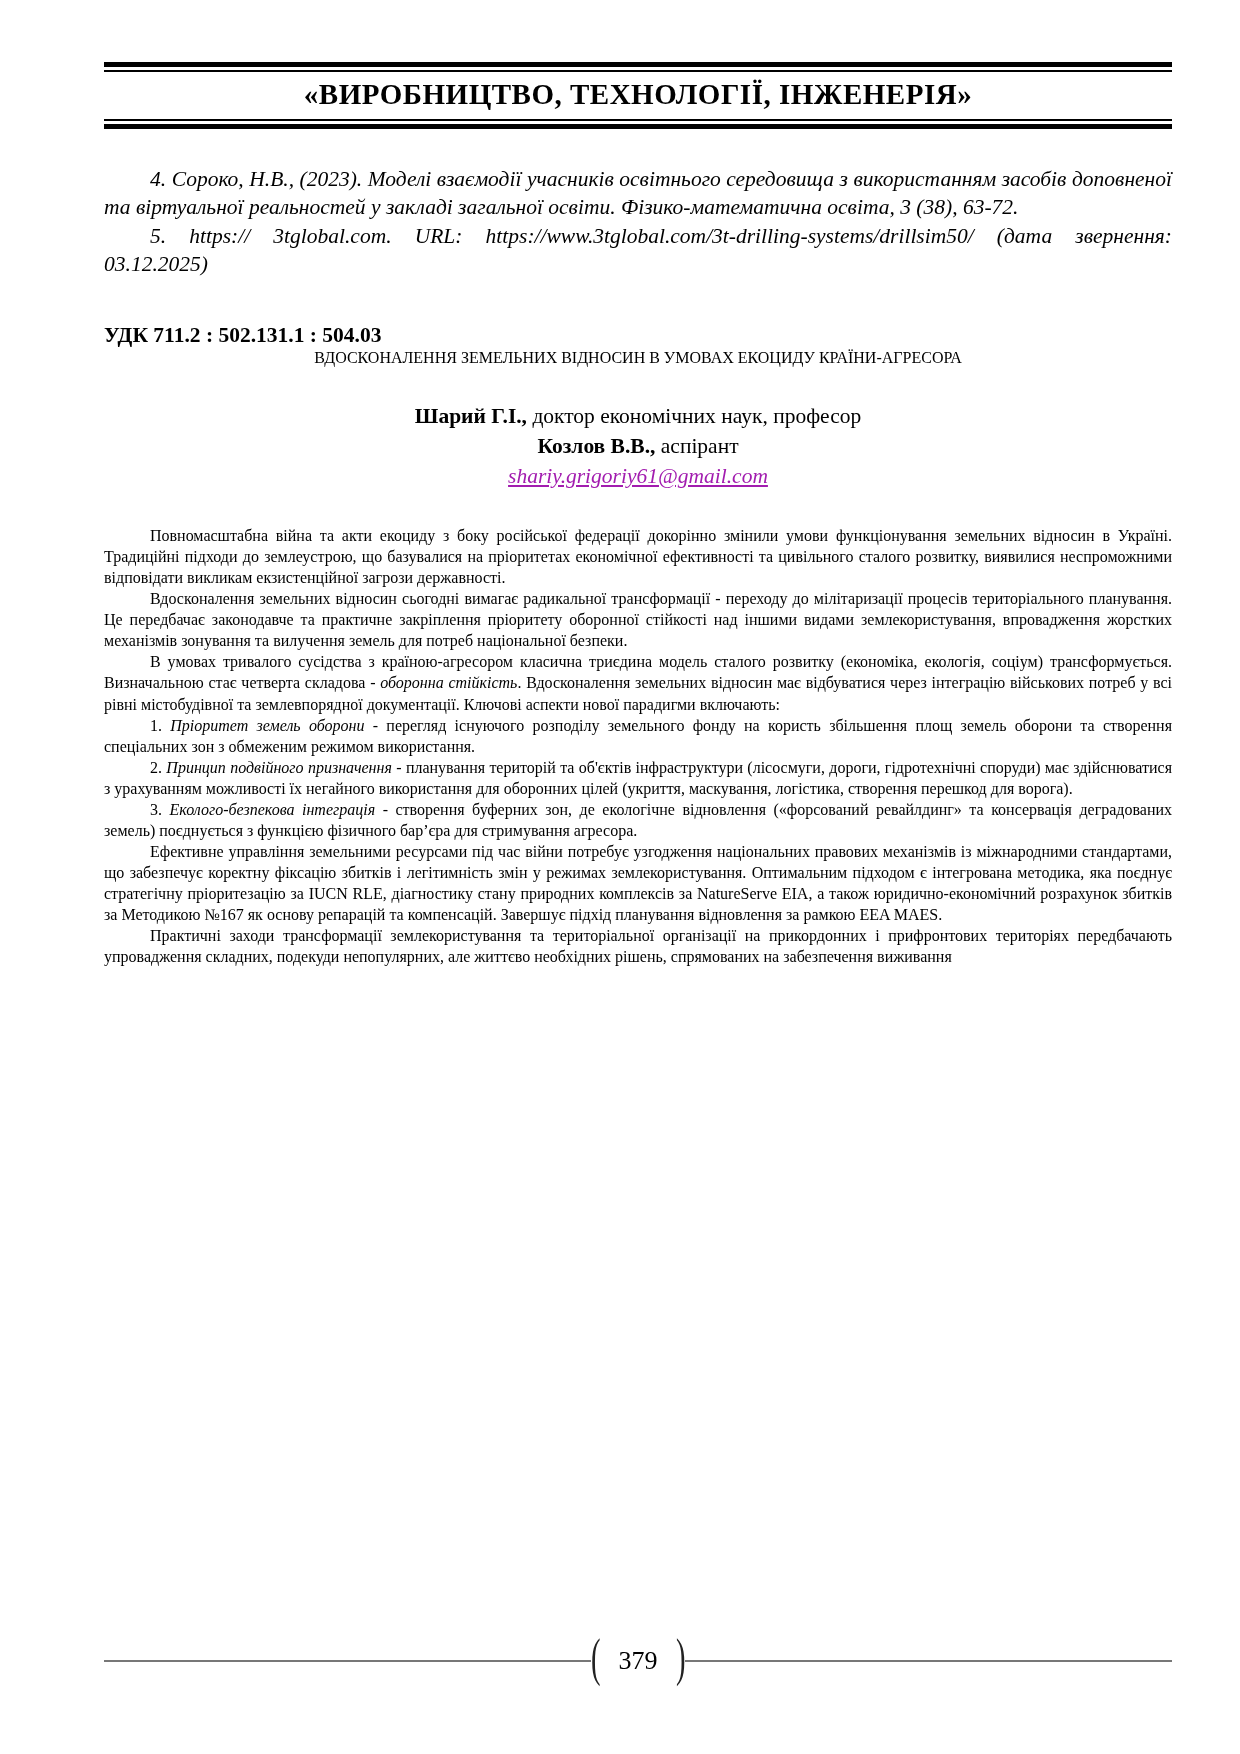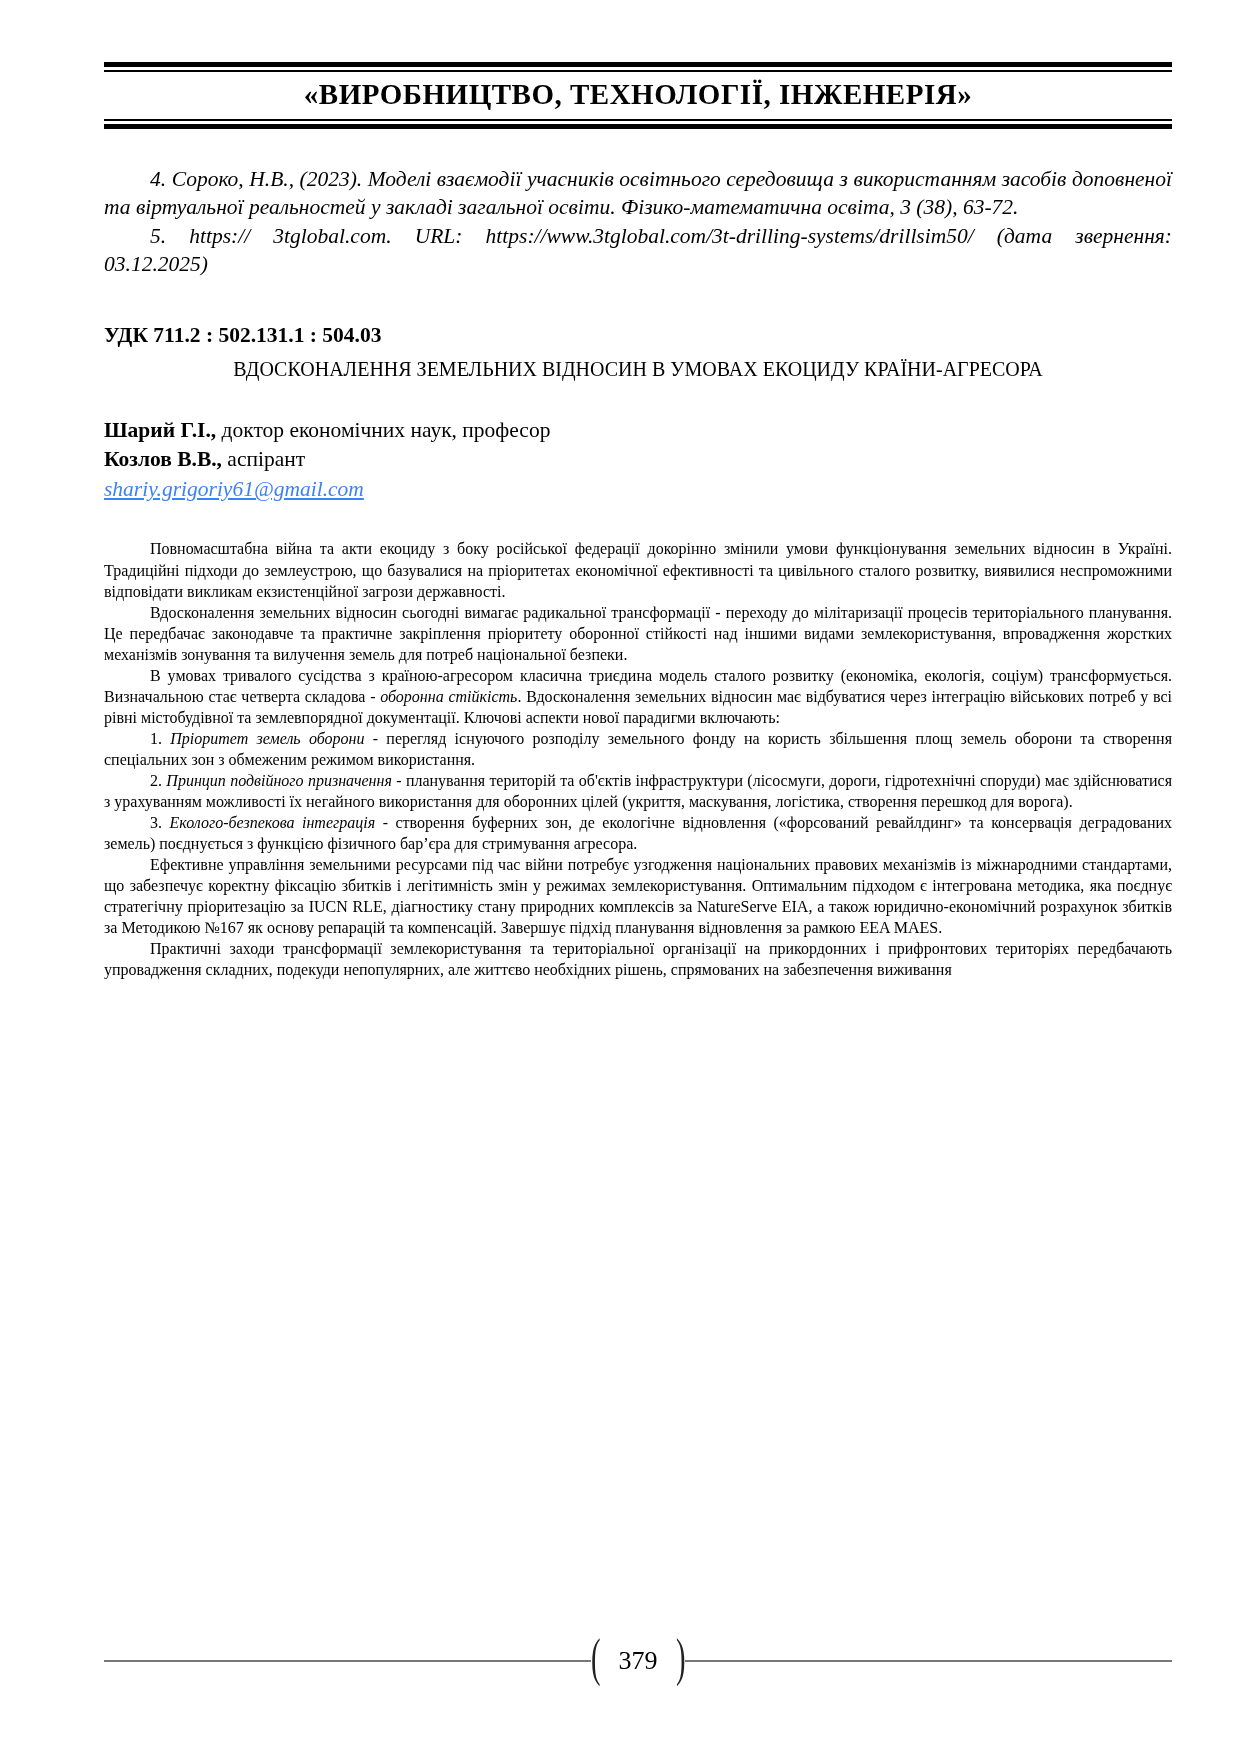--- a/index.html
+++ b/index.html
@@ -37,37 +37,36 @@
     text-align: justify;
     text-indent: 46px;
   }
   
   .udk {
     margin-top: 44px;
     font-weight: 700;
     font-size: 21.5px;
   }
   .article-title {
-    margin-top: 8px;
     text-align: center;
-    font-size: 20px;
+    font-size: 16px;
     line-height: 1.3;
     font-weight: 400;
   }
   .authors {
     margin-top: 34px;
-    text-align: left;
+    text-align: center;
     font-size: 21.5px;
     line-height: 1.38;
   }
   .author-name { font-weight: 700; }
   .affiliation { font-style: italic; }
   .email-line { font-style: italic; }
   .email-line a {
-    color: #3b82f6;
+    color: #a21caf;
     text-decoration: underline;
     cursor: pointer;
   }
   
   .body-text { margin-top: 34px; }
   .para {
     font-size: 16px;
     line-height: 1.315;
     text-align: justify;
     text-indent: 46px;

